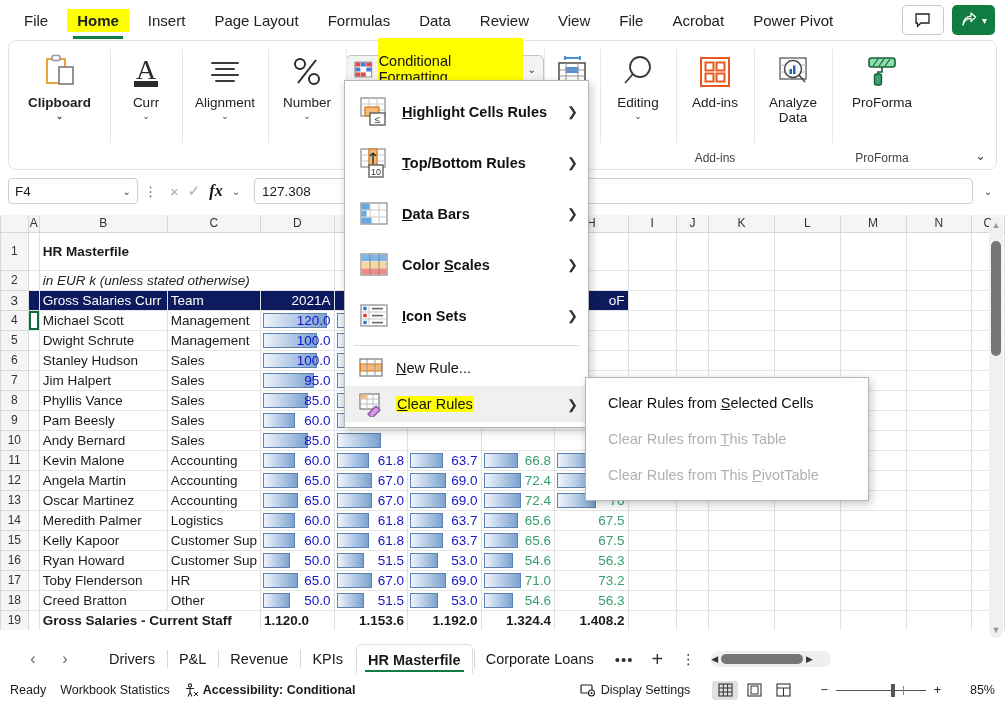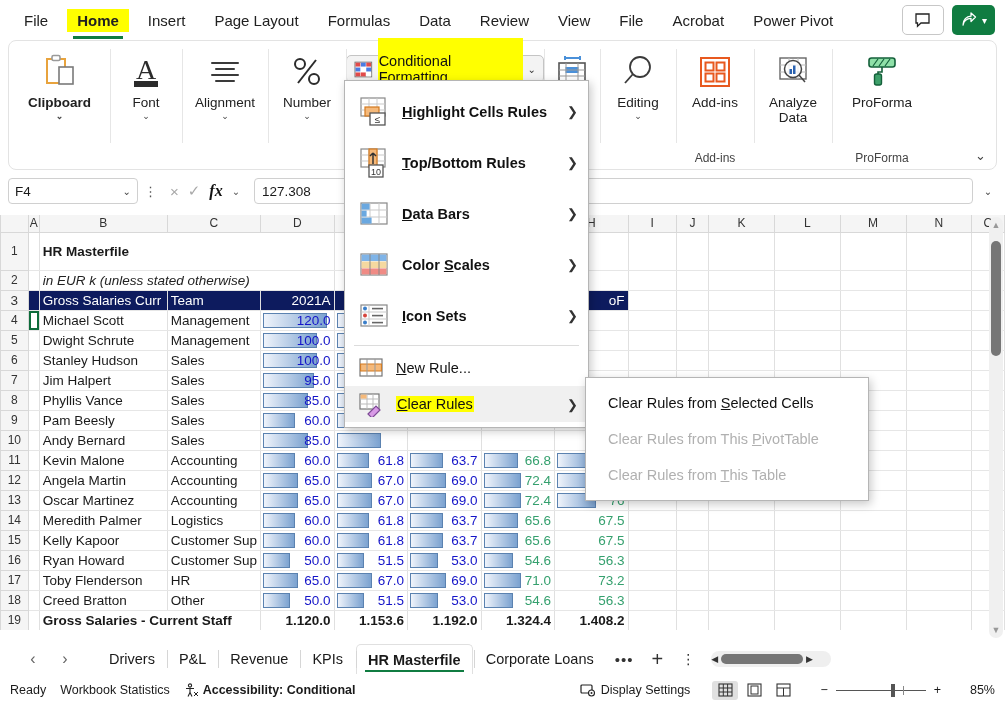--- a/index.html
+++ b/index.html
@@ -173,21 +173,21 @@
     <div class="grp-chev">⌄</div>
   </div>
 
   <div class="grp gFont">
     <div class="grp-ico">
       <svg width="40" height="40" viewBox="0 0 40 40">
         <text x="20" y="27" font-size="28" text-anchor="middle" fill="#2b2b2b" font-family="Liberation Serif, serif">A</text>
         <rect x="8" y="29" width="24" height="6" fill="#2b2b2b"></rect>
       </svg>
     </div>
-    <div class="grp-lbl">Font</div>
+    <div class="grp-lbl">Curr</div>
     <div class="grp-chev">⌄</div>
   </div>
 
   <div class="grp gAlign">
     <div class="grp-ico">
       <svg width="40" height="40" viewBox="0 0 40 40">
         <g stroke="#3a3a3a" stroke-width="2" stroke-linecap="round">
           <line x1="7" y1="11" x2="33" y2="11"></line>
             <line x1="11" y1="17" x2="29" y2="17"></line>
           <line x1="7" y1="23" x2="33" y2="23"></line>
@@ -691,21 +691,21 @@
       <td class="cell"></td>
       <td class="cell"></td>
       <td class="cell"></td>
       <td class="cell"></td>
     </tr>
 
     <tr class="total">
       <td class="rowhead" style="border-top:1px solid #d8d8d8;font-weight:normal">19</td>
       <td class="cell"></td>
       <td class="cell" colspan="2">Gross Salaries - Current Staff</td>
-      <td class="cell" style="text-align:right">1.120.0</td>
+      <td class="cell" style="text-align:left">1.120.0</td>
       <td class="cell" style="text-align:right">1.153.6</td>
       <td class="cell" style="text-align:right">1.192.0</td>
       <td class="cell" style="text-align:right">1.324.4</td>
       <td class="cell" style="text-align:right">1.408.2</td>
       <td class="cell"></td>
       <td class="cell"></td>
       <td class="cell"></td>
       <td class="cell"></td>
       <td class="cell"></td>
       <td class="cell"></td>
@@ -856,24 +856,24 @@
     <span class="mi-arrow">❯</span>
   </div>
 
 </div>
 
 <div class="menu sub-menu">
   <div class="si">
     <span>Clear Rules from <u>S</u>elected Cells</span>
   </div>
   <div class="si disabled">
+    <span>Clear Rules from <u>T</u>his Table</span>
+  </div>
+  <div class="si disabled">
     <span>Clear Rules from This <u>P</u>ivotTable</span>
-  </div>
-  <div class="si disabled">
-    <span>Clear Rules from <u>T</u>his Table</span>
   </div>
 </div>
 
 <div class="tabstrip">
   <div class="navarrow">‹</div>
   <div class="navarrow">›</div>
   <div style="width:14px"></div>
   <div class="stab">Drivers</div>
   <div class="stab">P&amp;L</div>
   <div class="stab">Revenue</div>

